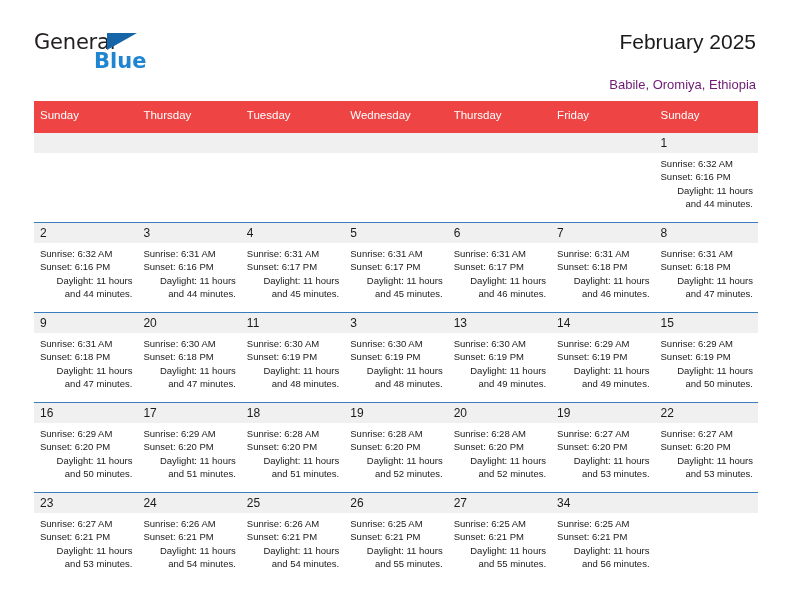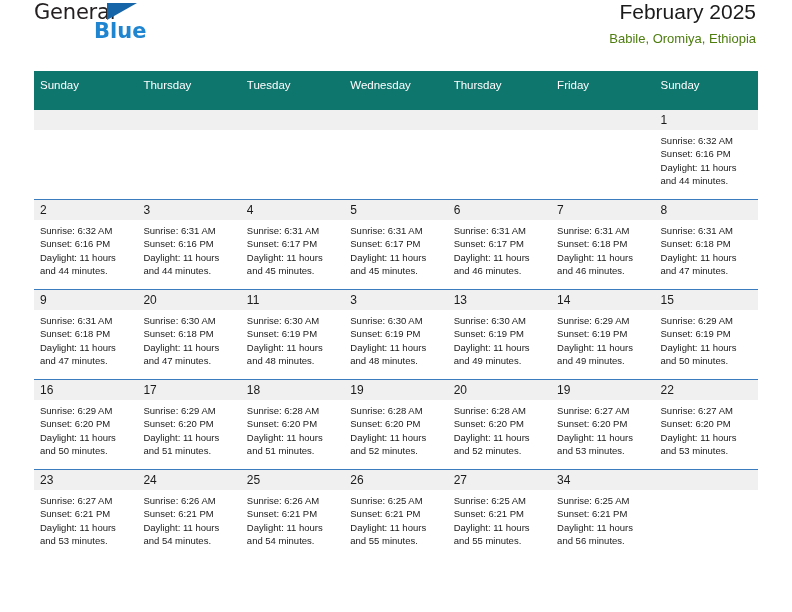--- a/index.html
+++ b/index.html
@@ -20,20 +20,21 @@
     height: 612px;
     box-sizing: border-box;
     padding: 0 34px;
   }
 
   
   .header {
     display: flex;
     align-items: flex-start;
     justify-content: space-between;
+    padding-top: 30px;
     height: 64px;
   }
   .logo {
     position: relative;
     width: 120px;
     height: 50px;
     user-select: none;
   }
   .logo-general {
     position: absolute;
@@ -68,39 +69,39 @@
   }
   .cal-title {
     font-size: 21px;
     font-weight: normal;
     color: #1a1a1a;
     line-height: 1.12;
     white-space: nowrap;
   }
   .cal-subtitle {
     font-size: 13px;
-    color: #4d7c0f;
-    margin-top: 7px;
+    color: #701a75;
+    margin-top: 23px;
     white-space: nowrap;
   }
 
   
   .calendar {
     margin-top: 7px;
     width: 724px;
     border-collapse: collapse;
     table-layout: fixed;
   }
   .calendar th {
-    background: #0f766e;
+    background: #ef4444;
     color: #ffffff;
     font-weight: normal;
     font-size: 11.5px;
     text-align: left;
-    padding: 5px 0 17px 6px;
+    padding: 5px 0 10px 6px;
     height: 17px;
     border: none;
   }
   .calendar td {
     vertical-align: top;
     padding: 0;
     border: none;
     border-top: 1px solid #3b7cbf;
     height: 89px;
     width: 103.4px;
@@ -124,20 +125,21 @@
     padding: 4px 5px 0 6px;
     font-size: 9.5px;
     line-height: 13.3px;
     color: #1a1a1a;
   }
   .details div {
     white-space: nowrap;
   }
   .details .wrap {
     white-space: normal;
+    text-align: right;
   }
 </style>
 </head>
 <body>
 
 <div class="page">
 
   <div class="header">
 
     <div class="logo">

